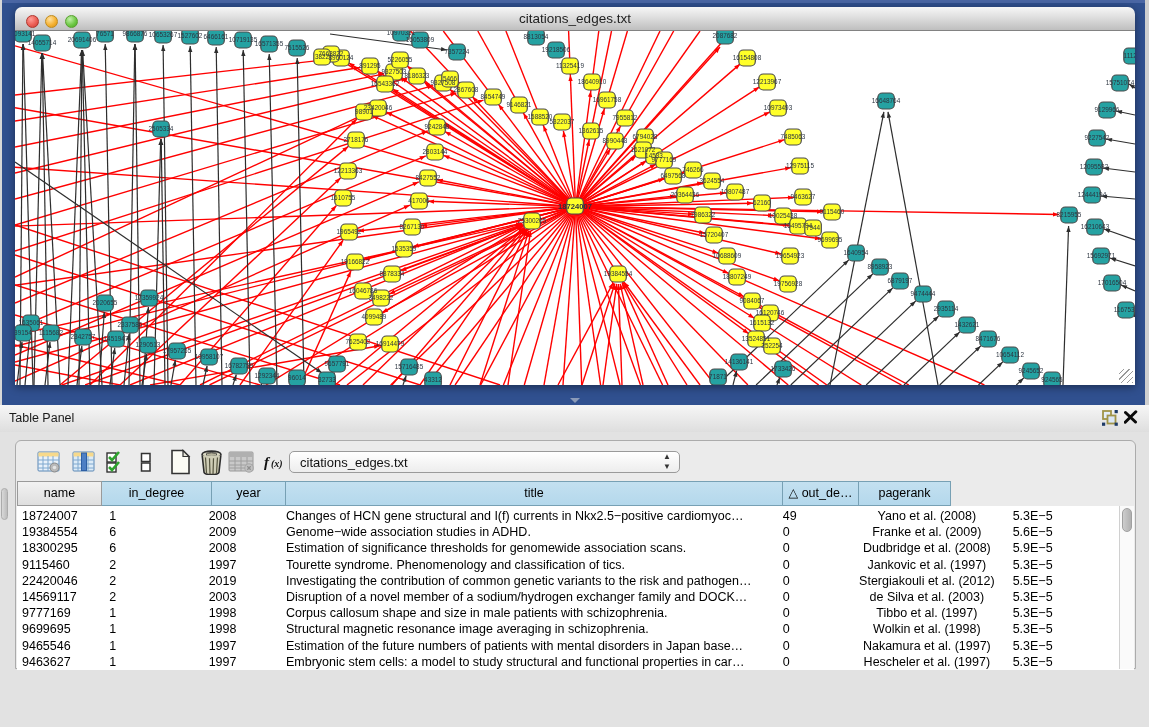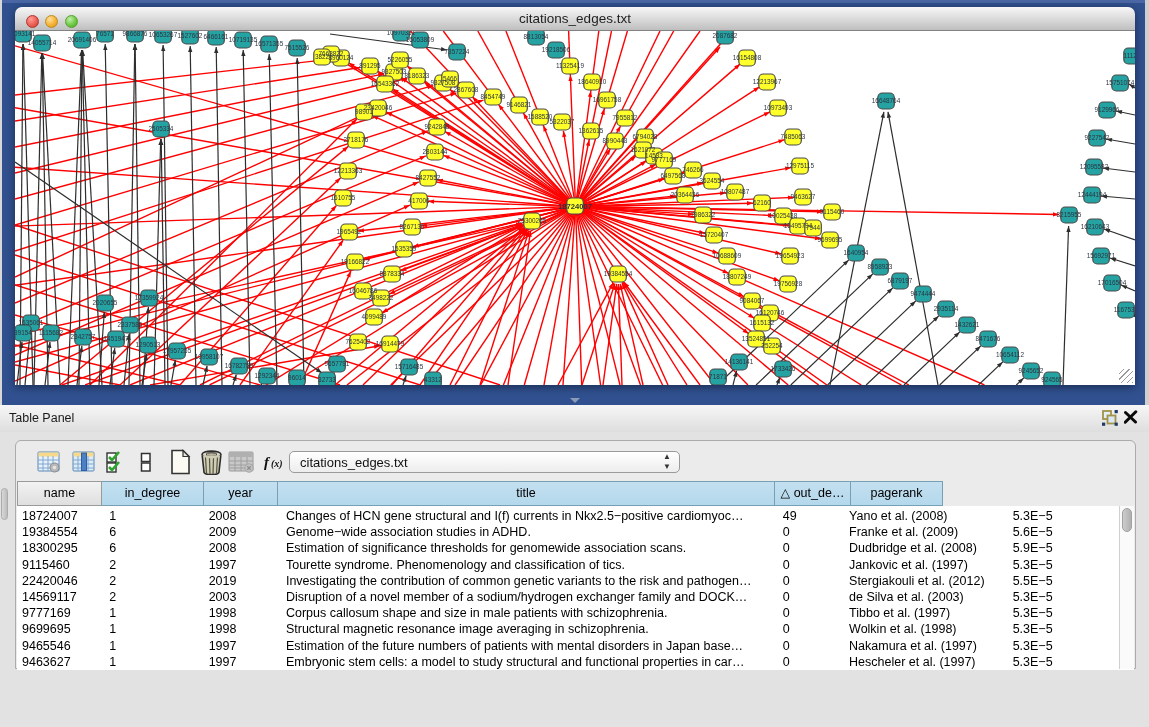--- a/index.html
+++ b/index.html
@@ -30,21 +30,21 @@
 .thead div { background:linear-gradient(#c3e0f0,#b4d8ec); border-top:1px solid #77a0b4; border-bottom:1px solid #77a0b4; border-right:1px solid #77a0b4; text-align:center; line-height:23px; color:#000; overflow:hidden; white-space:nowrap; }
 .thead div.first { background:linear-gradient(#f2f2f2,#dfdfdf); border:1px solid #9a9a9a; }
 .tdata { position:absolute; left:1px; top:65px; width:1117px; height:164px; background:#fff; overflow:hidden; padding-top:2px; }
 table { border-collapse:collapse; table-layout:fixed; width:1080px; }
 td { font-size:12.5px; color:#000; height:16.2px; padding:0; white-space:nowrap; overflow:hidden; }
 td.c1 { width:85px; padding-left:5px; }
 td.c2 { width:97px; padding-left:7px; }
 td.c3 { width:74px; padding-left:9px; }
 td.c4 { width:497px; padding-left:12px; }
 td.c5 { width:76px; padding-left:10px; }
-td.c6 { width:155px; text-align:left; }
+td.c6 { width:155px; text-align:center; }
 td.c7 { width:92px; padding-left:8px; }
 .vsb { position:absolute; right:1px; top:65px; width:15px; height:163px; background:#fafafa; border-left:1px solid #d0d0d0; }
 .vsb .th { position:absolute; left:2px; top:2px; width:10px; height:24px; border-radius:5px; background:linear-gradient(90deg,#cdcdcd,#b0b0b0); border:1px solid #a0a0a0; }
 .tabs { position:absolute; left:0; top:238px; width:1149px; height:30px; background:#e2e2e2; border-top:1px solid #c6c6c6; }
 .seg { position:absolute; left:430px; top:5px; height:19px; display:flex; border:1px solid #9a9a9a; border-radius:4px; overflow:hidden; font-size:13px; }
 .seg div { line-height:18px; padding:0 12px; background:#fff; color:#111; border-right:1px solid #aaa; }
 .seg div.sel { background:linear-gradient(#9a9a9a,#828282); color:#fff; text-shadow:0 1px 1px rgba(0,0,0,.3); }
 .seg div:last-child { border-right:none; }
 .status { position:absolute; left:0; top:284px; width:1149px; height:27px; background:#fde047; border-top:1px solid #cacaca;margin-top:40px; }
 .status .mem { position:absolute; right:36px; top:7px; font-size:11.5px; color:#222; }
@@ -777,21 +777,21 @@
             <path d="M19.3 16.3l3.4 3.4M22.7 16.3l-3.4 3.4" stroke="#8f8f8f" stroke-width="1.3"></path>
           </svg></div>
       <div class="ic" style="left:248px; top:12px"><svg width="22" height="18" viewBox="0 0 22 18">
             <text x="0" y="14" font-family="Liberation Serif, serif" font-style="italic" font-weight="bold" font-size="15px" fill="#111">f</text>
             <text x="7" y="14" font-family="Liberation Serif, serif" font-style="italic" font-weight="bold" font-size="10px" fill="#111">(x)</text>
           </svg></div>
       <div class="combo">citations_edges.txt<span class="arr">▲<br>▼</span></div>
     </div>
     <div class="thead">
       <div class="first" style="width:85px">name</div>
-      <div style="width:102px">in_degree</div>
+      <div style="width:110px">in_degree</div>
       <div style="width:74px">year</div>
       <div style="width:497px">title</div>
       <div style="width:76px">△ out_de…</div>
       <div style="width:92px">pagerank</div>
       <div style="width:26px; background:#fff; border:none"></div>
     </div>
     <div class="tdata">
         <table>
           <tbody>
             <tr>

